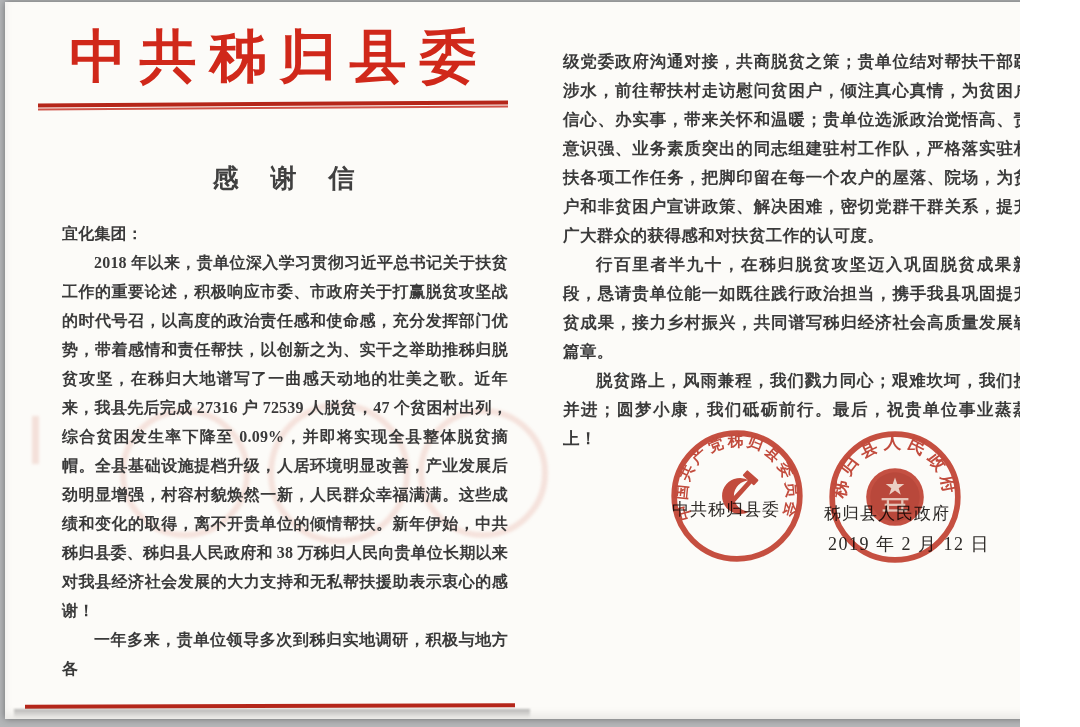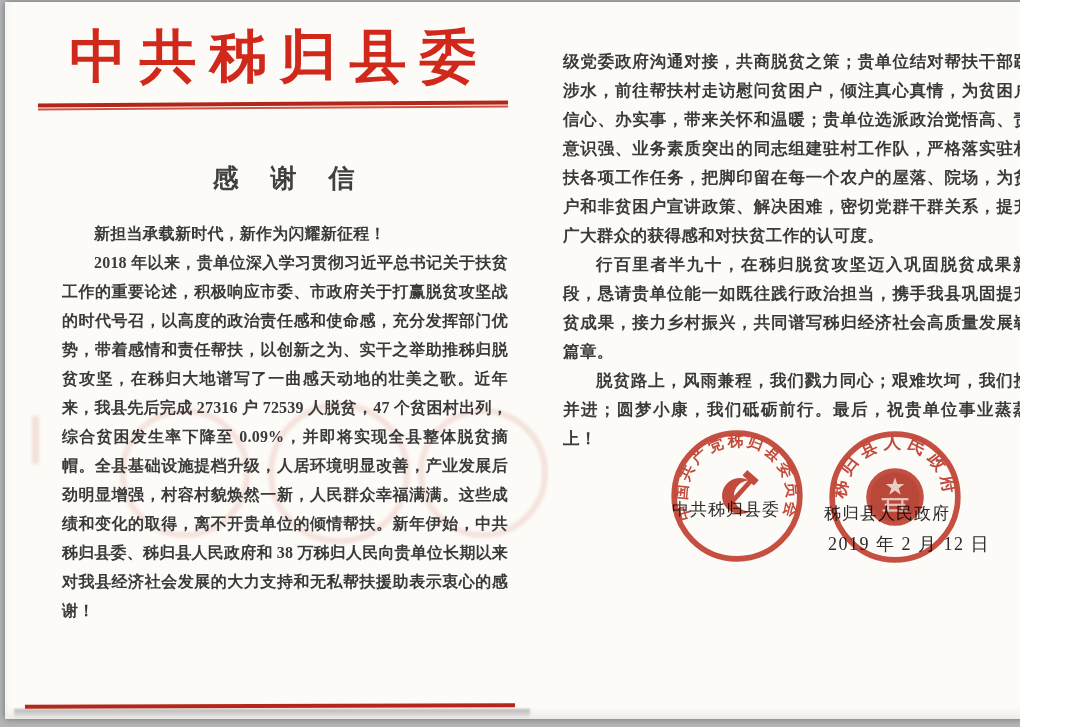--- a/index.html
+++ b/index.html
@@ -93,22 +93,23 @@
     </div>
 
     <div class="title">感　谢　信</div>
 
     <div class="ghost g1"></div>
     <div class="ghost g2"></div>
     <div class="ghost g3"></div>
     <div class="ghost-mark"></div>
 
     <div class="body body-left">
-      <p class="para">新担当承载新时代，新作为闪耀新征程！</p>
+      <p class="salutation">宜化集团：</p>
       <p class="para">2018 年以来，贵单位深入学习贯彻习近平总书记关于扶贫工作的重要论述，积极响应市委、市政府关于打赢脱贫攻坚战的时代号召，以高度的政治责任感和使命感，充分发挥部门优势，带着感情和责任帮扶，以创新之为、实干之举助推秭归脱贫攻坚，在秭归大地谱写了一曲感天动地的壮美之歌。近年来，我县先后完成 27316 户 72539 人脱贫，47 个贫困村出列，综合贫困发生率下降至 0.09%，并即将实现全县整体脱贫摘帽。全县基础设施提档升级，人居环境明显改善，产业发展后劲明显增强，村容村貌焕然一新，人民群众幸福满满。这些成绩和变化的取得，离不开贵单位的倾情帮扶。新年伊始，中共秭归县委、秭归县人民政府和 38 万秭归人民向贵单位长期以来对我县经济社会发展的大力支持和无私帮扶援助表示衷心的感谢！</p>
+      <p class="para">一年多来，贵单位领导多次到秭归实地调研，积极与地方各</p>
     </div>
 
     <div class="foot-rule">
       <div class="rule-a"></div>
     </div>
     <div class="page-shadow"></div>
   </div>
 
   <div class="page page-right">
     <div class="body body-right">

